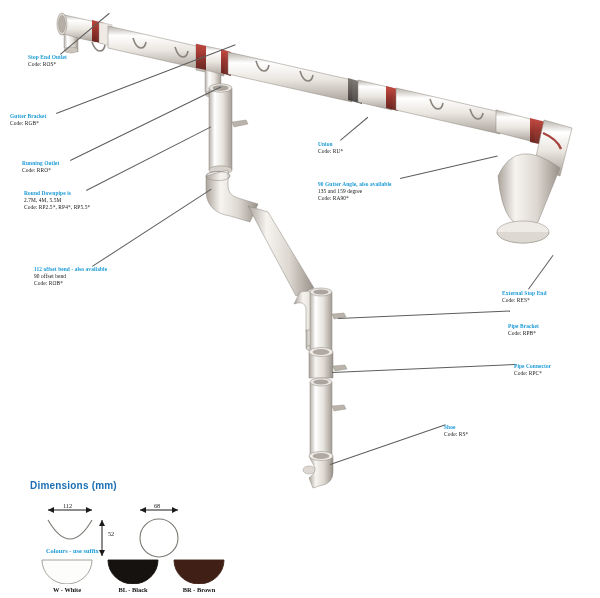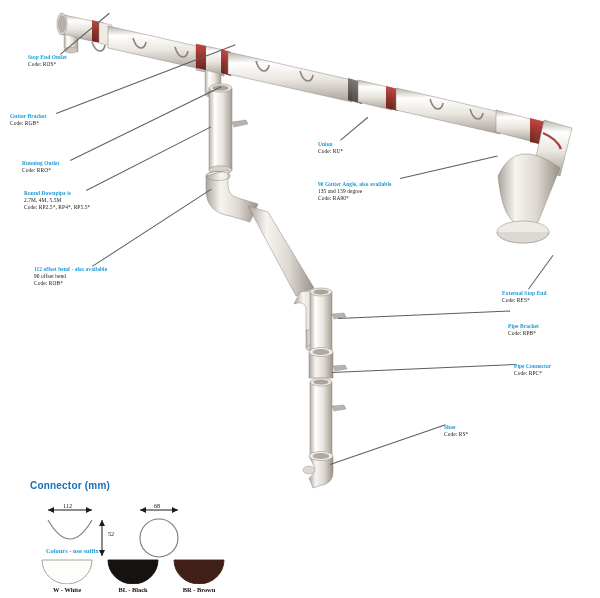--- a/index.html
+++ b/index.html
@@ -241,21 +241,21 @@
     <div class="cod">Code: RPC*</div>
   </div>
 
   <div class="callout" style="left:444px;top:424px;">
     <div class="ttl">Shoe</div>
     <div class="cod">Code: RS*</div>
   </div>
 
   <div class="dimpanel">
 
-    <div class="dimtitle">Connector (mm)</div>
+    <div class="dimtitle">Dimensions (mm)</div>
 
     <svg width="210" height="100" viewBox="0 0 210 100" style="position:absolute;left:0;top:18px;">
 
       <g>
         <line x1="18" y1="12" x2="62" y2="12" stroke="#1a1a1a" stroke-width="1"></line>
         <path d="M18,12 l6,-3 l0,6 Z" fill="#1a1a1a"></path>
         <path d="M62,12 l-6,-3 l0,6 Z" fill="#1a1a1a"></path>
       </g>
 
       <path d="M18,22 q22,38 44,0" fill="none" stroke="#7d7a74" stroke-width="1.1"></path>

